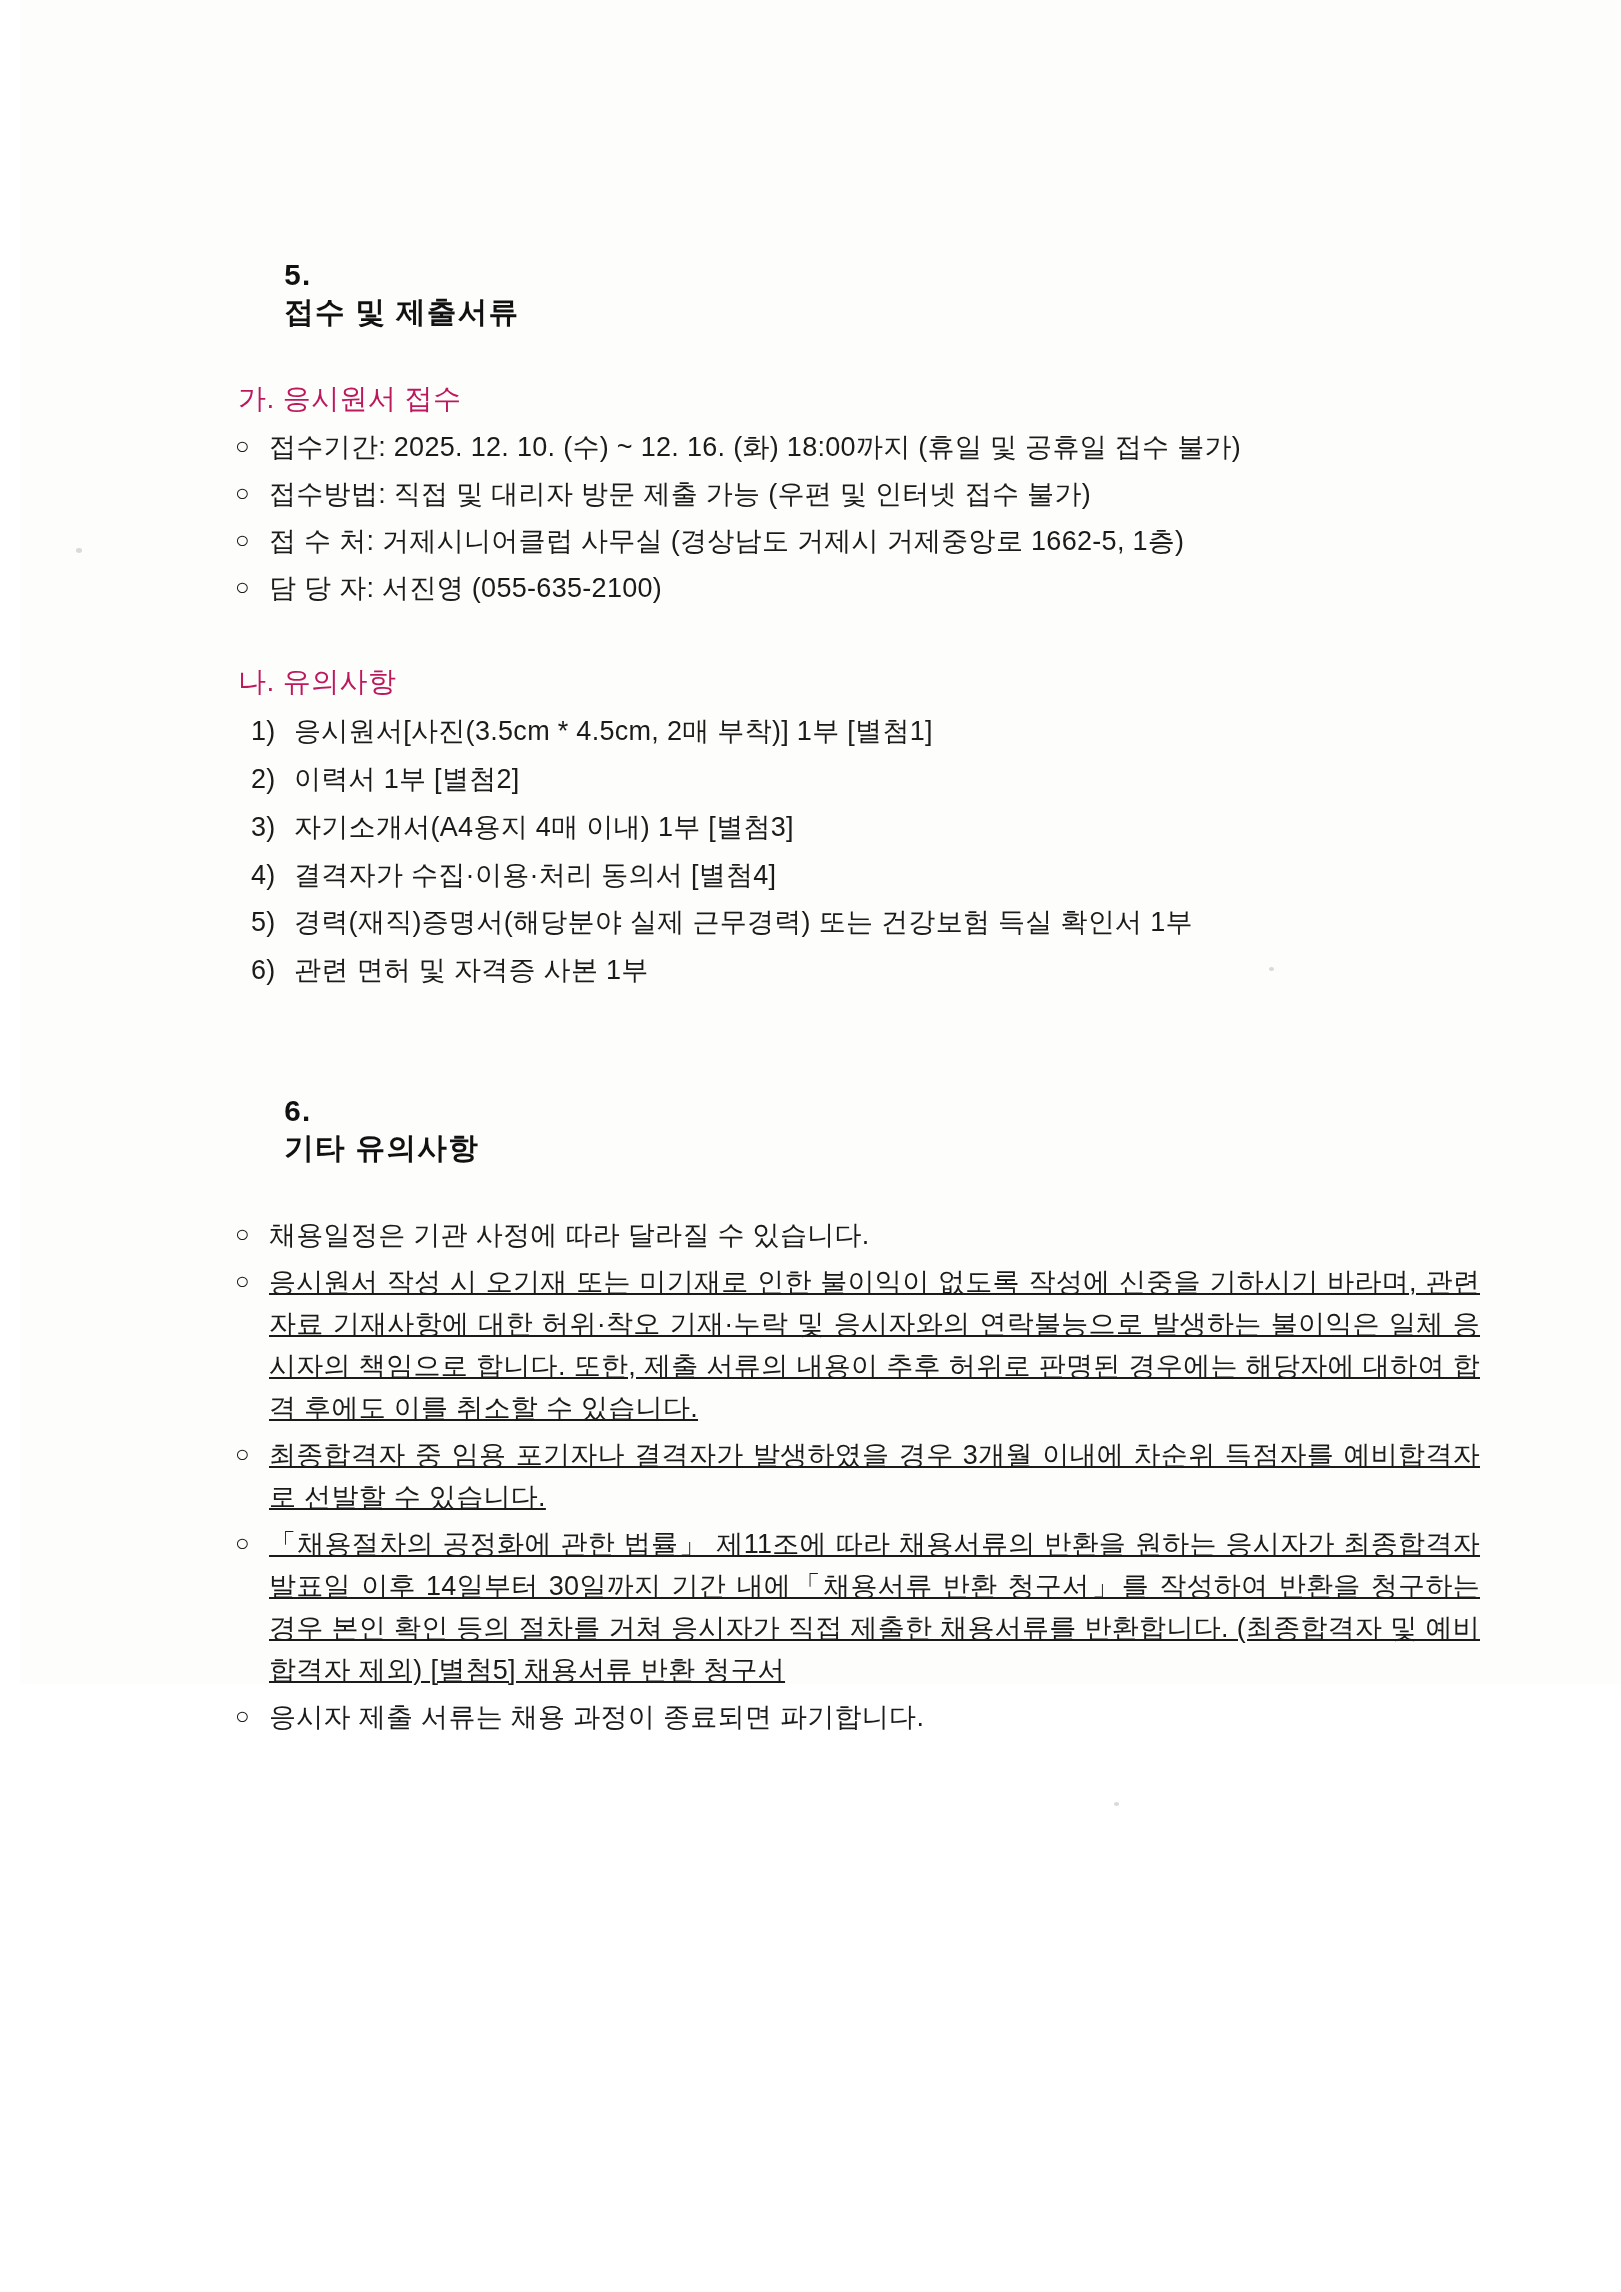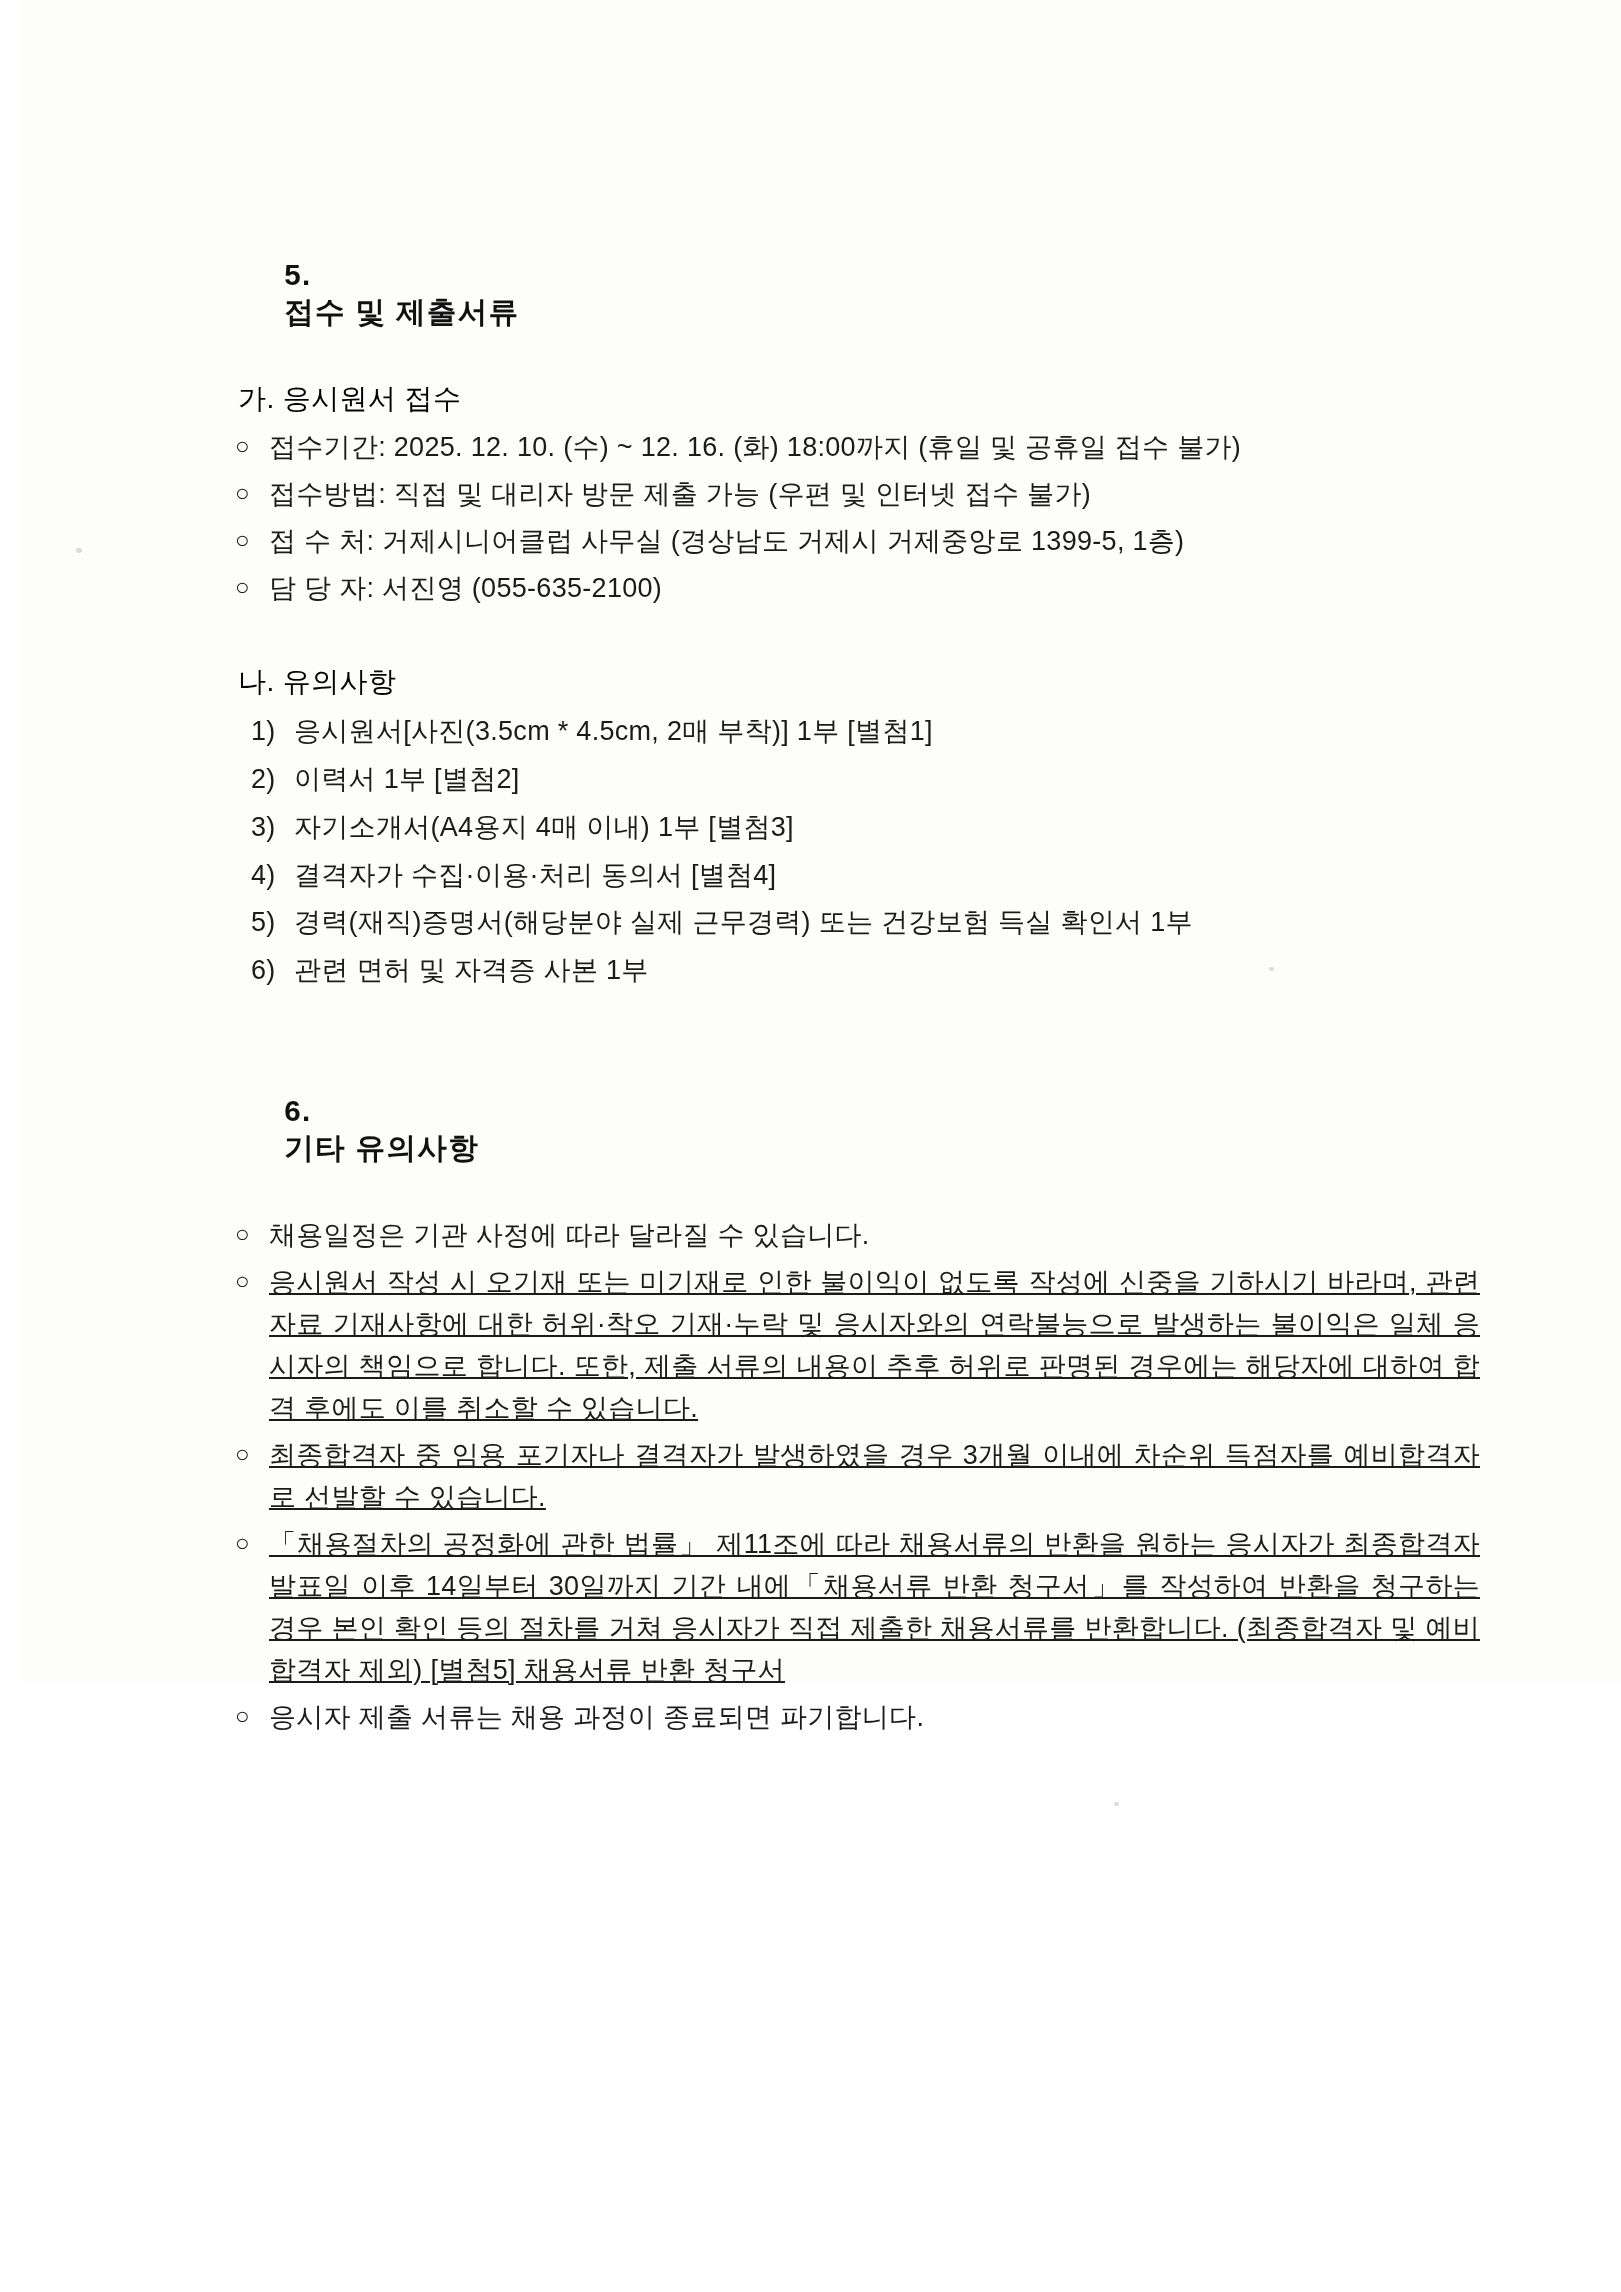--- a/index.html
+++ b/index.html
@@ -39,21 +39,21 @@
     font-size: 29.6px;
     font-weight: 700;
     letter-spacing: 1.3px;
     color: #111;
     margin: 0 0 12.5px 0;
     white-space: pre;
   }
   .sub-head {
     font-size: 28px;
     font-weight: 400;
-    color: #000000;
+    color: #be185d;
     margin: 0 0 9px 30px;
     letter-spacing: 0.4px;
     white-space: pre;
   }
 
   
   .circle-list {
     list-style: none;
     margin: 0 0 0 27px;
     padding: 0;
@@ -140,21 +140,21 @@
         <li class="circle-item">
           <span class="marker">○</span>
           <span class="body">접수기간: 2025. 12. 10. (수) ~ 12. 16. (화) 18:00까지 (휴일 및 공휴일 접수 불가)</span>
         </li>
         <li class="circle-item">
           <span class="marker">○</span>
           <span class="body">접수방법: 직접 및 대리자 방문 제출 가능 (우편 및 인터넷 접수 불가)</span>
         </li>
         <li class="circle-item">
           <span class="marker">○</span>
-          <span class="body">접 수 처: 거제시니어클럽 사무실 (경상남도 거제시 거제중앙로 1399-5, 1층)</span>
+          <span class="body">접 수 처: 거제시니어클럽 사무실 (경상남도 거제시 거제중앙로 1662-5, 1층)</span>
         </li>
         <li class="circle-item">
           <span class="marker">○</span>
           <span class="body">담 당 자: 서진영 (055-635-2100)</span>
         </li>
       </ul>
 
       <div class="gap-mid"></div>
 
       <div class="sub-head">나. 유의사항</div>

